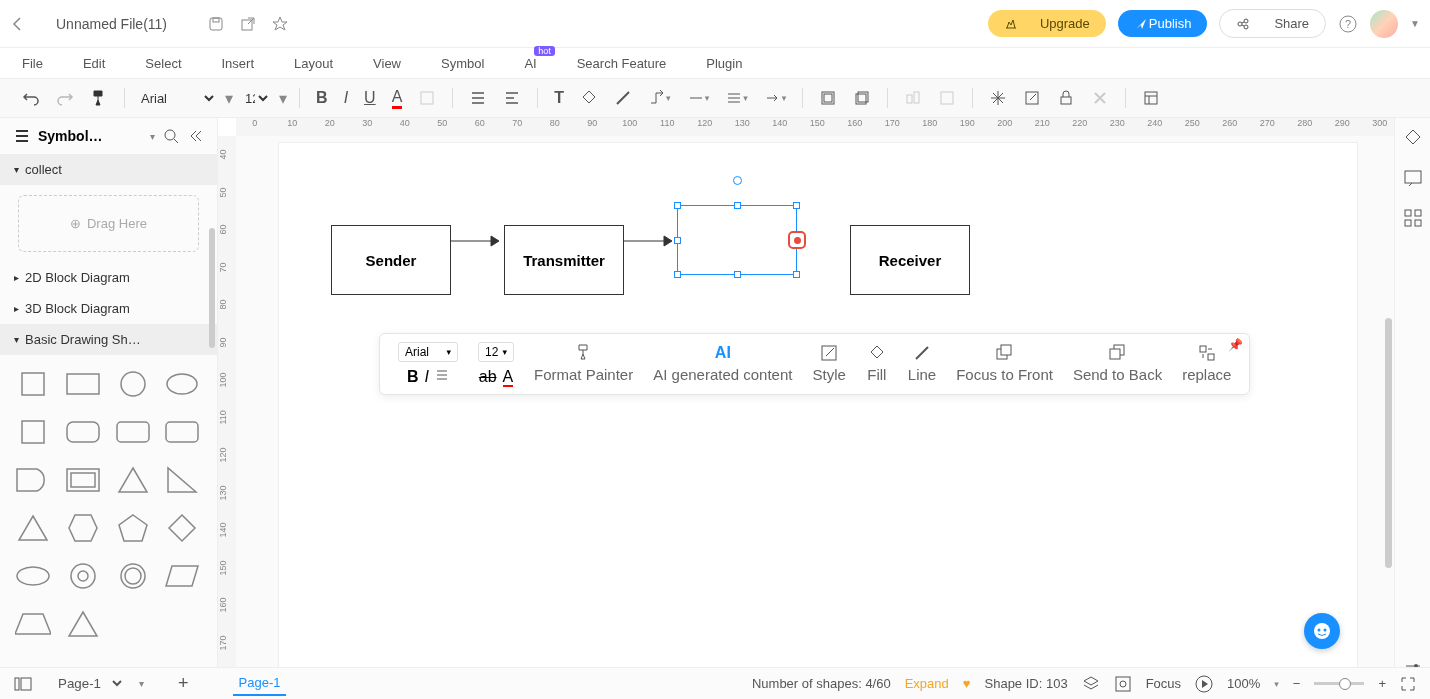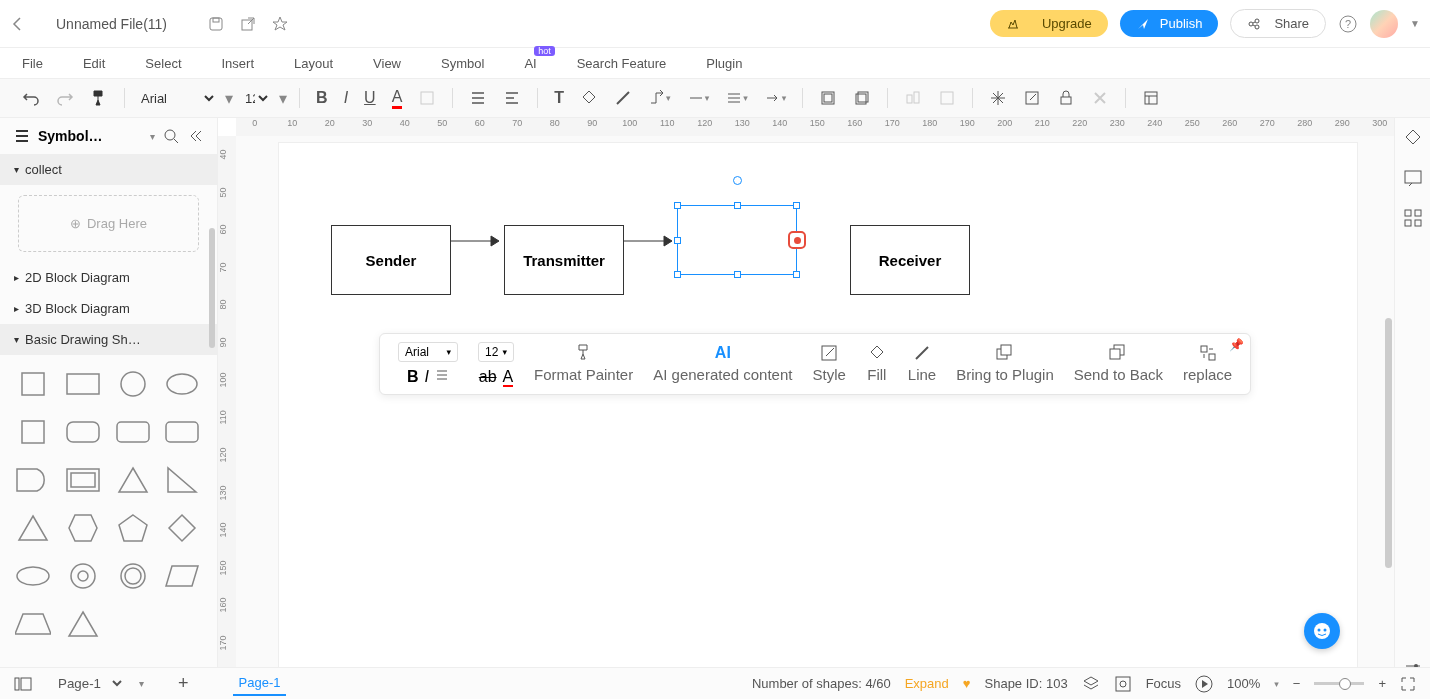--- a/index.html
+++ b/index.html
@@ -7,22 +7,22 @@
 
 
 .top-bar { height: 48px; display: flex; align-items: center; padding: 0 10px; border-bottom: 1px solid #eee; }
 .top-left { display: flex; align-items: center; gap: 30px; }
 .back-icon { color: #888; cursor: pointer; }
 .file-name { color: #555; font-size: 14px; }
 .top-icons { display: flex; gap: 14px; margin-left: 10px; }
 .top-icon { color: #888; cursor: pointer; }
 .top-right { margin-left: auto; display: flex; align-items: center; gap: 12px; }
 .btn-upgrade { background: #ffd666; border: none; border-radius: 20px; padding: 6px 16px; font-size: 13px; color: #5a4a00; display: flex; align-items: center; gap: 22px; cursor: pointer; }
-.btn-publish { background: #1890ff; border: none; border-radius: 20px; padding: 6px 16px; font-size: 13px; color: #fff; display: flex; align-items: center; gap: 10px; cursor: pointer; }
-.btn-share { background: #fff; border: 1px solid #ddd; border-radius: 20px; padding: 6px 16px; font-size: 13px; color: #555; display: flex; align-items: center; gap: 13px; cursor: pointer; }
+.btn-publish { background: #1890ff; border: none; border-radius: 20px; padding: 6px 16px; font-size: 13px; color: #fff; display: flex; align-items: center; gap: 1px; cursor: pointer; }
+.btn-share { background: #fff; border: 1px solid #ddd; border-radius: 20px; padding: 6px 16px; font-size: 13px; color: #555; display: flex; align-items: center; gap: 24px; cursor: pointer; }
 .help-icon { color: #888; cursor: pointer; }
 .avatar { width: 28px; height: 28px; border-radius: 50%; background: linear-gradient(135deg,#a8e6cf,#ffd3b6,#ffaaa5); cursor: pointer; }
 .dropdown-arrow { color: #888; font-size: 10px; cursor: pointer; }
 
 
 .menu-bar { height: 30px; display: flex; align-items: center; padding: 0 22px; gap: 40px; position: relative; }
 .menu-item { font-size: 13px; color: #555; cursor: pointer; position: relative; }
 .hot-badge { position: absolute; top: -10px; right: -18px; background: #7c5cff; color: #fff; font-size: 9px; padding: 0 4px; border-radius: 3px; }
 
 
@@ -629,21 +629,21 @@
               </div>
             <span class="ctx-label">Line</span>
           </div>
           <div class="ctx-group">
             <div class="ctx-icon">
                 <svg width="20" height="20">
                   <rect x="2" y="6" width="10" height="10" stroke="#555" fill="none"></rect>
                   <rect x="6" y="2" width="10" height="10" stroke="#555" fill="#fff"></rect>
                 </svg>
               </div>
-            <span class="ctx-label">Bring to Plugin</span>
+            <span class="ctx-label">Focus to Front</span>
           </div>
           <div class="ctx-group">
             <div class="ctx-icon">
                 <svg width="20" height="20">
                   <rect x="6" y="2" width="10" height="10" stroke="#555" fill="none"></rect>
                   <rect x="2" y="6" width="10" height="10" stroke="#555" fill="#fff"></rect>
                 </svg>
               </div>
             <span class="ctx-label">Send to Back</span>
           </div>

